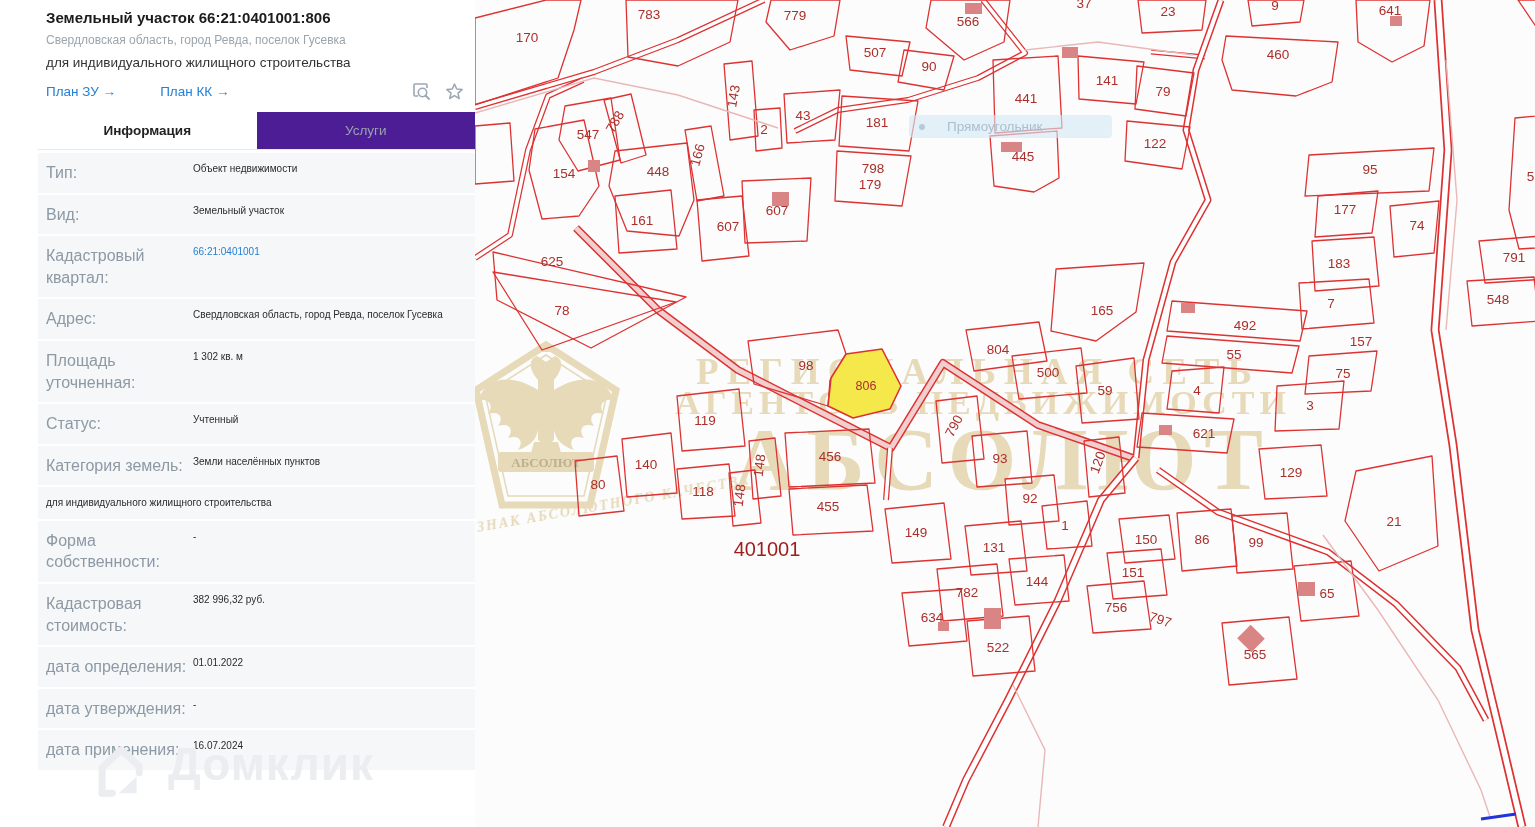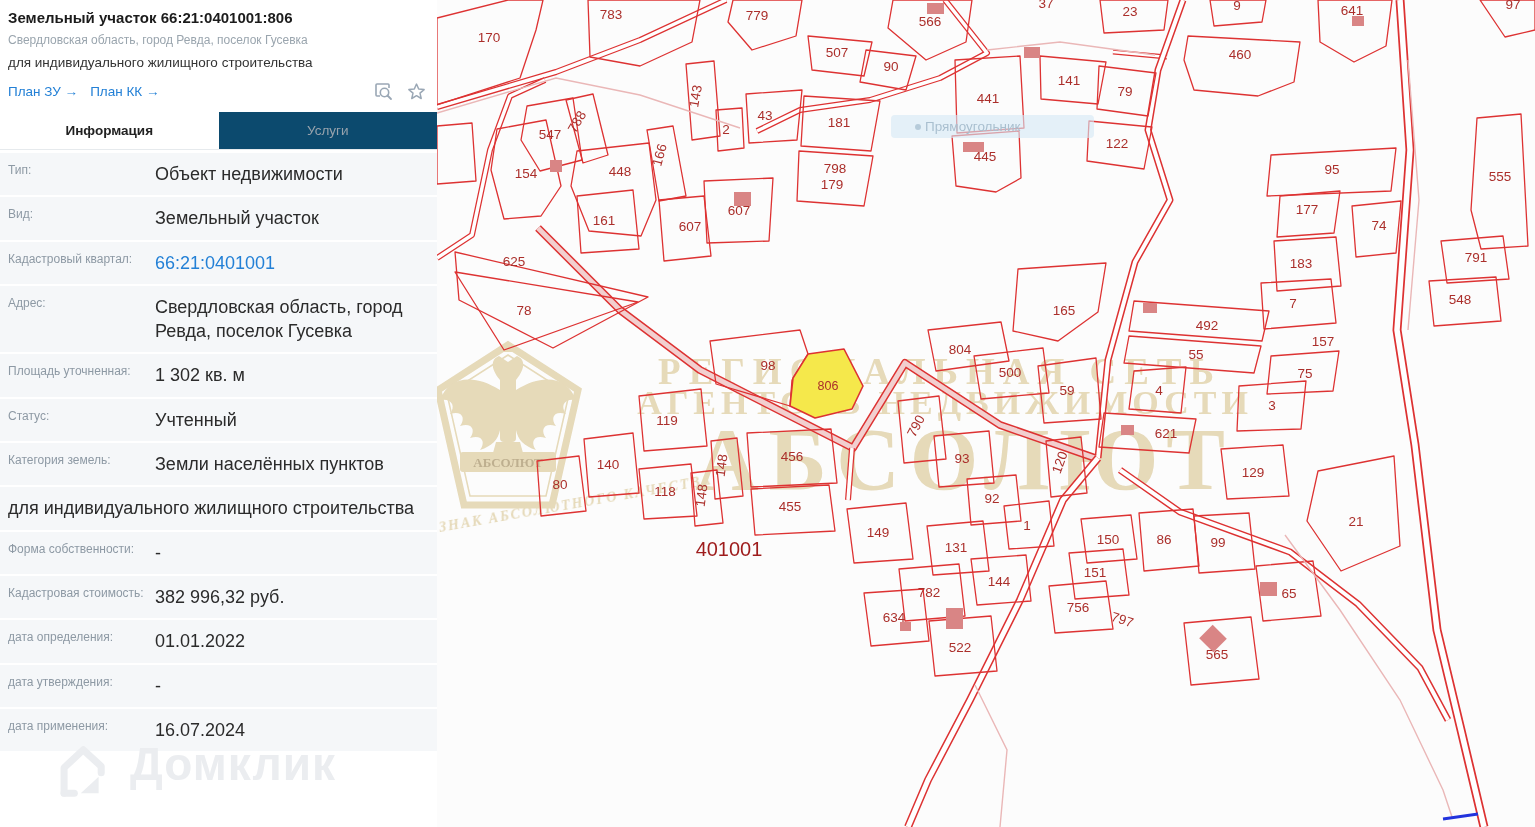--- a/index.html
+++ b/index.html
@@ -1,47 +1,47 @@
 <!DOCTYPE html>
 <html><head>
 <meta charset="utf-8">
 <style>
   html,body{margin:0;padding:0;}
   body{
     width:1535px;height:827px;display:flex;overflow:hidden;
     font-family:"Liberation Sans",sans-serif;background:#fff;
   }
   
-  aside.panel{width:437px;flex:0 0 437px;background:#fff;position:relative;z-index:3;}
+  aside.panel{width:437px;flex:0 0 437px;background:#fff;position:relative;z-index:3;margin-left:38px;}
   .hdr{padding:7px 10px 0 8px;}
   .hdr h1{font-size:15px;margin:2px 0 7px 0;color:#1b1b1b;font-weight:bold;}
   .hdr .sub{font-size:12px;color:#9aa5ae;margin-bottom:8px;}
   .hdr .usage{font-size:13.5px;color:#333;margin-bottom:10px;}
-  .linkrow{display:flex;align-items:center;gap:12px;font-size:13.5px;padding-bottom:10px;}
+  .linkrow{display:flex;align-items:center;gap:44px;font-size:13.5px;padding-bottom:10px;}
   .linkrow a{color:#2380d6;text-decoration:none;cursor:pointer;}
   .hdr-icons{margin-left:auto;display:flex;gap:12px;align-items:center;}
   .hdr-icons svg{display:block;cursor:pointer;}
   .tabs{display:flex;height:37px;border-bottom:1px solid #e6eaed;}
   .tab{flex:1;display:flex;align-items:center;justify-content:center;font-size:13.5px;cursor:pointer;}
   .tab.active{background:#fff;color:#222;font-weight:bold;}
-  .tab.inactive{background:#0c4a6e;color:#98a3ad;}
+  .tab.inactive{background:#4c1d95;color:#98a3ad;}
   .rows{margin-top:3px;}
   .row{display:flex;background:#f5f7f9;margin-bottom:2px;padding:9px 8px;}
-  .row .lbl{width:147px;flex:0 0 147px;font-size:12px;color:#8d99a4;line-height:1.35;}
-  .row .val{font-size:18px;color:#2b2b2b;line-height:1.35;}
+  .row .lbl{width:147px;flex:0 0 147px;font-size:16px;color:#8d99a4;line-height:1.35;}
+  .row .val{font-size:10px;color:#2b2b2b;line-height:1.35;}
   .row .val.link{color:#2380d6;cursor:pointer;}
   .brand{position:absolute;left:50px;bottom:26px;display:flex;align-items:flex-start;gap:16px;
          color:#ebedf0;font-weight:bold;font-size:46px;letter-spacing:1px;}
   
   main.map-area{flex:1;position:relative;background:#fcfcfc;overflow:hidden;cursor:default;}
   svg.map{position:absolute;left:0;top:0;}
   .map-tooltip{
-    position:absolute;left:454px;top:115px;width:203px;height:23px;
+    position:absolute;left:434px;top:115px;width:203px;height:23px;
     background:rgba(213,232,246,.62);border-radius:4px;
-    display:flex;align-items:center;gap:4px;padding-left:24px;box-sizing:border-box;
+    display:flex;align-items:center;gap:22px;padding-left:10px;box-sizing:border-box;
     font-size:13.5px;color:#a9bfcf;z-index:2;
   }
   .map-tooltip .dot{width:6px;height:6px;border-radius:50%;background:#b6cbda;flex:0 0 6px;}
 </style>
 </head>
 <body>
 
 <aside class="panel">
   <div class="hdr">
     <h1>Земельный участок 66:21:0401001:806</h1>

